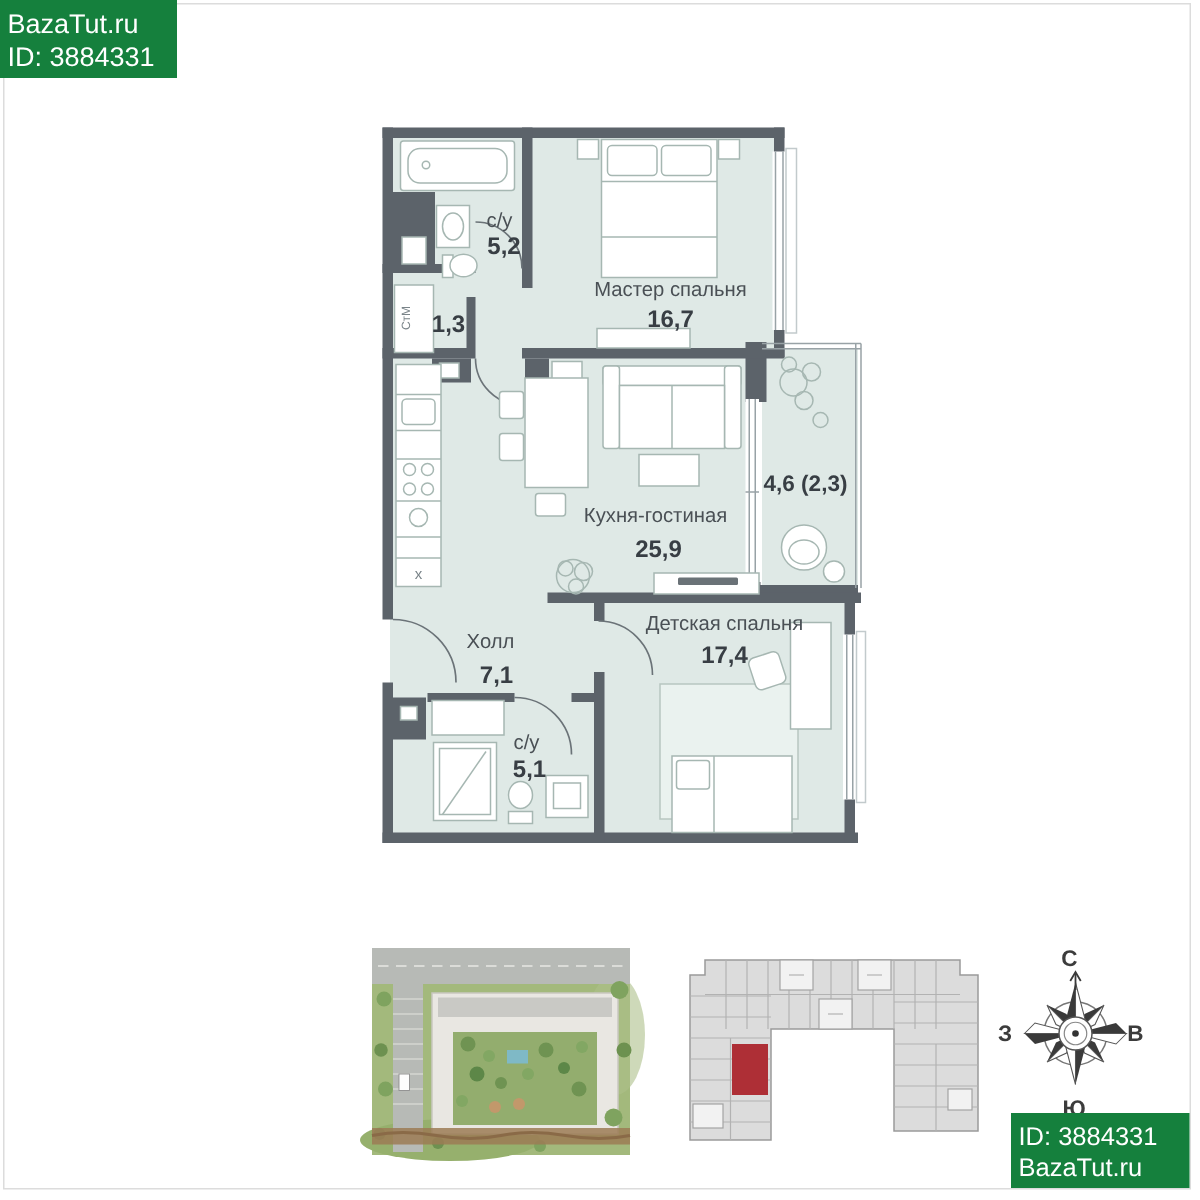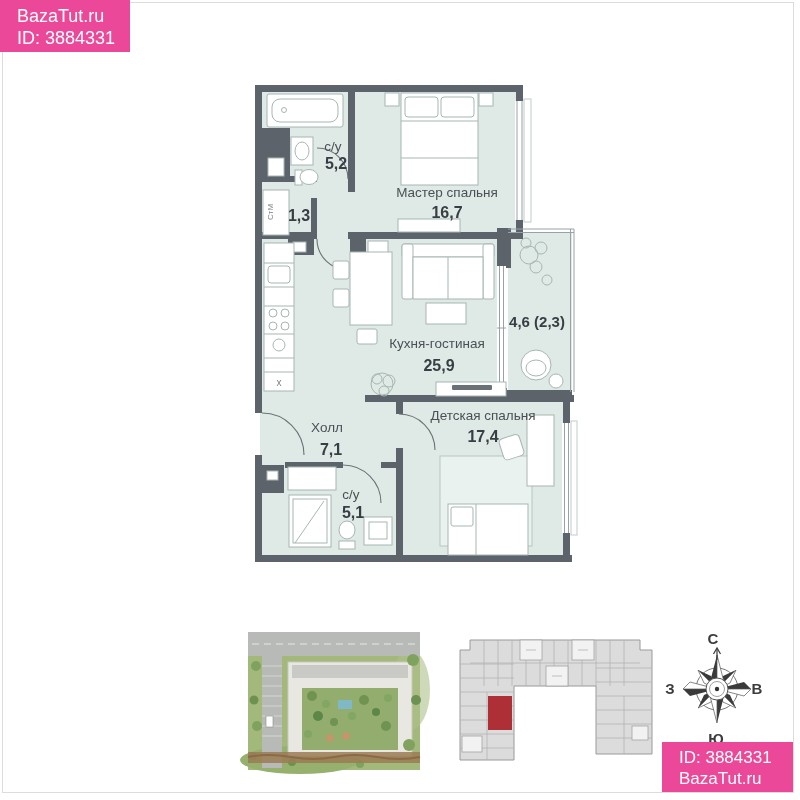--- a/index.html
+++ b/index.html
@@ -1,21 +1,21 @@
 <!DOCTYPE html>
 <html><head>
 <meta charset="utf-8">
 <style>
   html,body{margin:0;padding:0;background:#fff;}
   body{width:800px;height:800px;position:relative;overflow:hidden;
        font-family:"Liberation Sans",sans-serif;}
   .frame{position:absolute;left:2px;top:2px;right:6px;bottom:7px;
          border:1px solid #dcdcdc;pointer-events:none;}
-  .wm{position:absolute;background:#ec4899;color:#fff;line-height:21px;
-      font-size:17px;padding:5px 8px 5px 17px;}
+  .wm{position:absolute;background:#15803d;color:#fff;line-height:21px;
+      font-size:17px;padding:5px 8px 5px 5px;}
   .wm-top{left:0;top:0;width:105px;height:42px;font-size:18px;line-height:22px;}
   .wm-bottom{right:7px;bottom:8px;width:106px;height:40px;}
   svg{position:absolute;left:0;top:0;}
   .wall{fill:#5c636a;}
   .floor{fill:#dfe9e6;}
   .furn{fill:#ffffff;stroke:#a6b7b2;stroke-width:1;}
   .fln{fill:none;stroke:#a6b7b2;stroke-width:1;}
   .arc{fill:none;stroke:#6b7378;stroke-width:1.1;}
   .glass{stroke:#98a2a6;stroke-width:1;fill:none;}
   .sill{fill:none;stroke:#c2cacc;stroke-width:1;}

